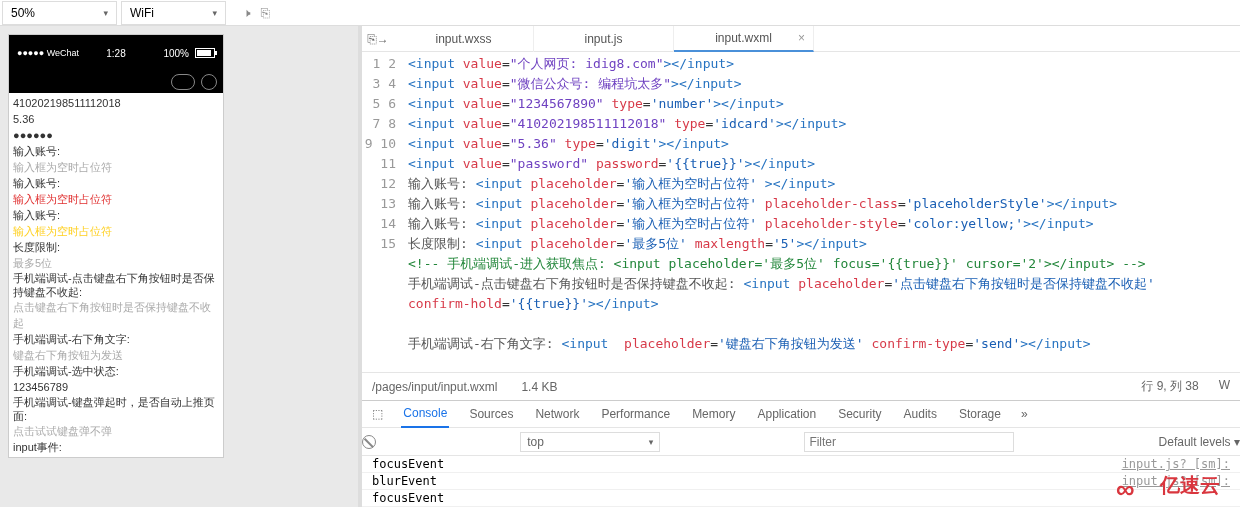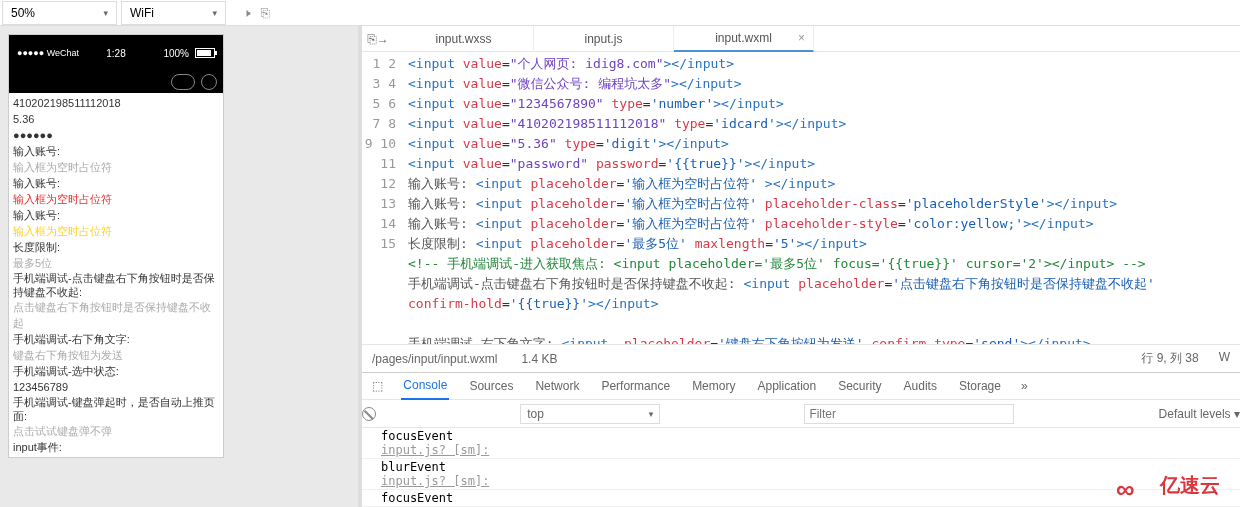--- a/index.html
+++ b/index.html
@@ -45,21 +45,21 @@
 .status-bar { height: 28px; border-top: 1px solid #e5e5e5; display: flex; align-items: center; justify-content: space-between; padding: 0 10px; color: #666; font-size: 12px; }
 .devtools-tabs { height: 28px; display: flex; align-items: center; border-top: 1px solid #ccc; border-bottom: 1px solid #e5e5e5; gap: 18px; padding-left: 10px; color: #666; }
 .devtools-tabs .dt-tab { padding: 0 2px; }
 .devtools-tabs .dt-tab.active { color: #1a73e8; border-bottom: 2px solid #1a73e8; line-height: 26px; }
 .filter-row { height: 28px; display: flex; align-items: center; border-bottom: 1px solid #e5e5e5; gap: 8px; color: #666; justify-content: space-between; }
 .filter-row select, .filter-row input { border: 1px solid #ddd; height: 20px; font-size: 12px; }
 .filter-row .filter-inp { width: 210px; padding: 0 4px; }
 .forbid { width: 14px; height: 14px; border: 1.5px solid #888; border-radius: 50%; position: relative; }
 .forbid::after { content: ""; position: absolute; width: 100%; height: 1.5px; background: #888; top: 50%; left: 0; transform: rotate(45deg); }
 .console-lines { font-family: Consolas, monospace; font-size: 12px; }
-.console-line { display: flex; justify-content: space-between; padding: 1px 19px; border-bottom: 1px solid #f0f0f0; flex-direction: column; }
+.console-line { display: flex; justify-content: space-between; padding: 1px 10px; border-bottom: 1px solid #f0f0f0; }
 .console-line .src { color: #999; text-decoration: underline; }
 .watermark { position: absolute; right: 20px; bottom: 8px; font-size: 20px; font-weight: bold; color: #d9363e; display: flex; align-items: center; gap: 4px; }
 .cloud { width: 40px; height: 24px; position: relative; }
 .cloud::before { content: "∞"; font-size: 26px; color: #d9363e; }
 .chev { font-size: 9px; color: #666; }
 </style>
 </head>
 <body>
 
 <div class="topbar">

